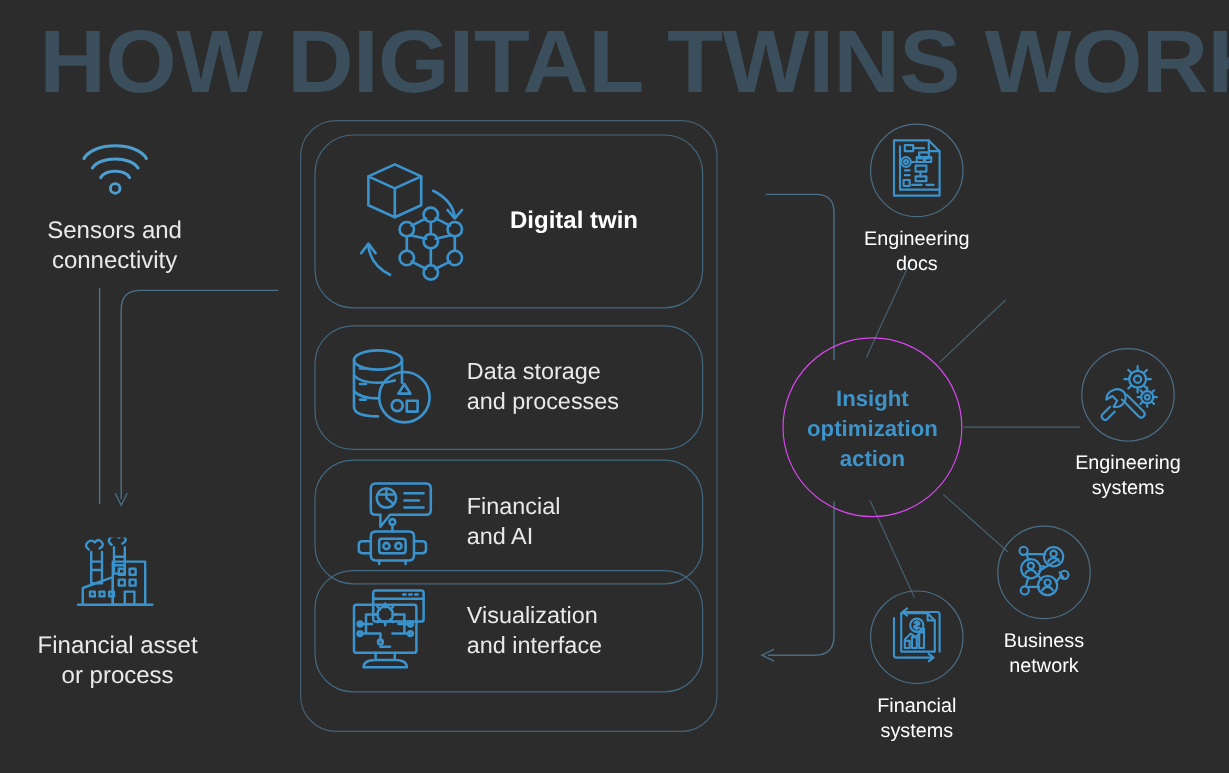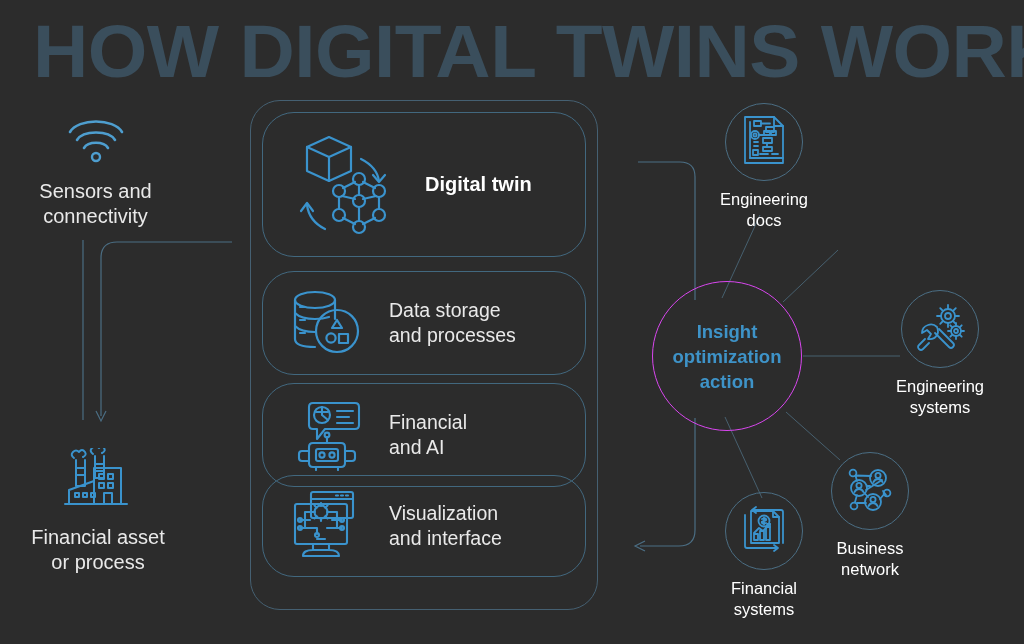--- a/index.html
+++ b/index.html
@@ -284,21 +284,21 @@
           <path d="M22 24 q-4 -4 -9 -2 q-6 2 -6 8 l5 -3 l4 4 l-3 5 q6 1 9 -4 q2 -3 0 -8 Z"></path>
           <path d="M20 30 L34 44 q2 2 4 0 q2 -2 0 -4 L24 26"></path>
           <path d="M10 36 L4 42 q-2 2 0 4 q2 2 4 0 L14 40"></path>
         </svg>
       </span>
     </div>
     <div class="slbl">Engineering
 systems</div>
   </div>
 
-  <div class="sat" style="left:808px;top:452px;width:124px;">
+  <div class="sat" style="left:808px;top:438px;width:124px;">
     <div class="circ">
       <span>
         <svg width="50" height="48" viewBox="0 0 50 48" fill="none" stroke="#3a93cd" stroke-width="1.8" stroke-linejoin="round" stroke-linecap="round">
           <circle cx="33" cy="13" r="8"></circle>
           <circle cx="33" cy="10.5" r="2.6"></circle>
           <path d="M28.5 17 q1.5 -3 4.5 -3 q3 0 4.5 3"></path>
           <circle cx="14" cy="23" r="8"></circle>
           <circle cx="14" cy="20.5" r="2.6"></circle>
           <path d="M9.5 27 q1.5 -3 4.5 -3 q3 0 4.5 3"></path>
           <circle cx="28" cy="37" r="8"></circle>

